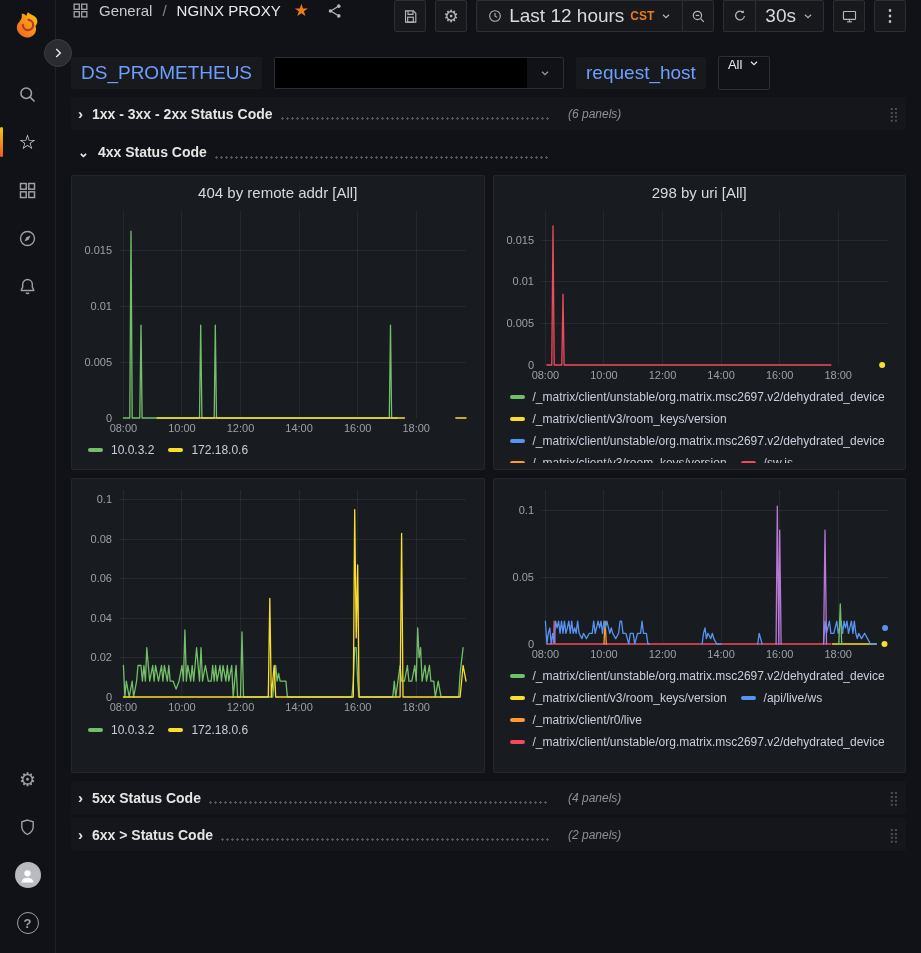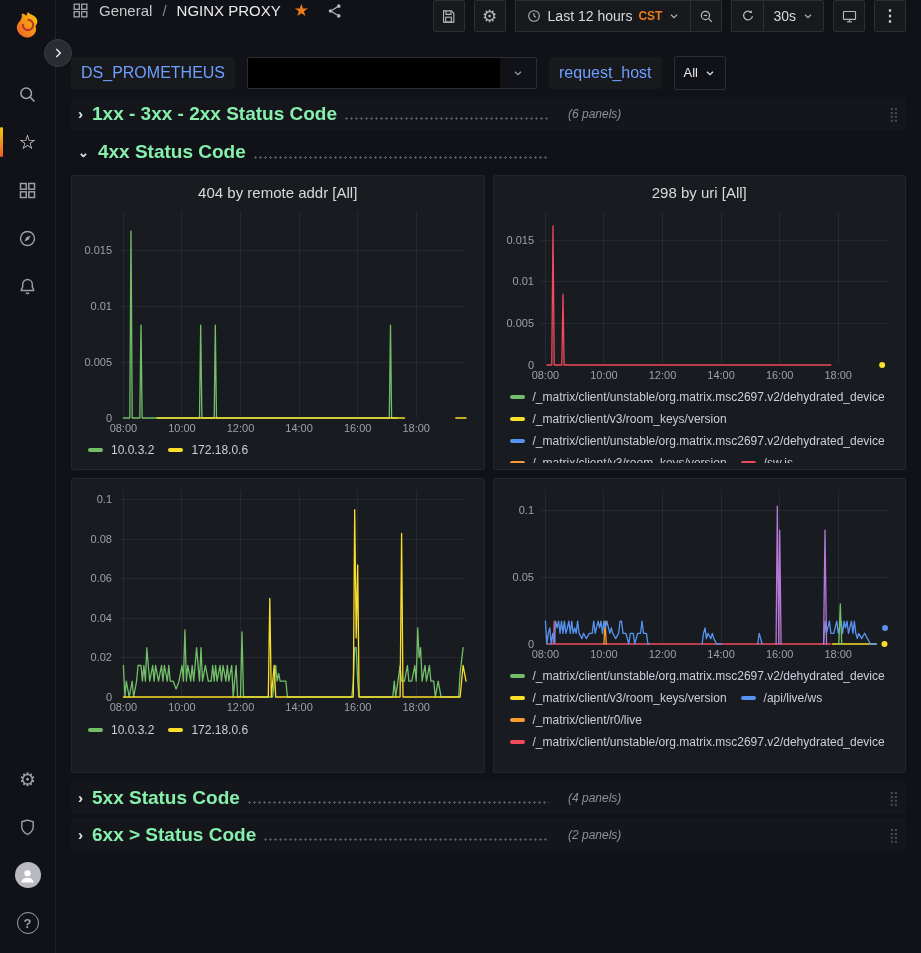--- a/index.html
+++ b/index.html
@@ -27,40 +27,40 @@
   .crumb-sep{font-size:15px;color:#85878d;margin:0 1px}
   .crumb-title{font-size:15px;color:#e9eaee;cursor:pointer}
   .star-glyph{color:#eb7b18;font-size:17px;cursor:pointer;margin-left:4px}
   .share-ic{color:#b4b7bd;margin-left:8px;cursor:pointer}
   .tb-actions{margin-left:auto;display:flex;align-items:center;gap:9px}
   .tb-btn{height:32px;min-width:32px;border:1px solid #2c2e33;background:#17191d;border-radius:2px;display:flex;align-items:center;justify-content:center;color:#b4b7bd;padding:0 6px;box-sizing:border-box;cursor:pointer;gap:6px}
   .tb-group{display:flex;align-items:stretch}
   .tb-group .tb-btn{border-radius:0}
   .tb-group .tb-btn:first-child{border-radius:2px 0 0 2px;border-right:none}
   .tb-group .tb-btn:last-child{border-radius:0 2px 2px 0}
-  .tp-text{font-size:14px;color:#d8d9da;white-space:nowrap}
+  .tp-text{font-size:19px;color:#d8d9da;white-space:nowrap}
   .tp-tz{font-size:12px;font-weight:700;color:#eb7b18}
   .kebab-glyph{font-size:16px;font-weight:700;color:#c7c9ce;line-height:1}
   
   .submenu{height:41px;display:flex;align-items:center;gap:12px;padding:0 15px}
-  .chip{height:32px;display:flex;align-items:center;padding:0 10px;background:#17191d;border-radius:2px;color:#6e9fff;font-size:16px;font-weight:500;cursor:pointer;white-space:nowrap}
+  .chip{height:32px;display:flex;align-items:center;padding:0 10px;background:#17191d;border-radius:2px;color:#6e9fff;font-size:19px;font-weight:500;cursor:pointer;white-space:nowrap}
   .val-select{height:32px;width:290px;border:1px solid #2c2e33;border-radius:2px;display:flex;align-items:center;box-sizing:border-box;background:#111217;cursor:pointer}
   .redacted{width:252px;height:30px;background:#000}
   .val-chev{flex:1;display:flex;justify-content:center;color:#9da0a8}
-  .all-select{height:32px;border:1px solid #2c2e33;border-radius:2px;padding:0 9px;color:#e9eaee;font-size:13px;font-weight:500;display:flex;gap:6px;align-items:center;cursor:pointer}
+  .all-select{height:32px;border:1px solid #2c2e33;border-radius:2px;padding:0 9px;color:#e9eaee;font-size:13px;font-weight:500;display:flex;gap:6px;align-items:flex-start;cursor:pointer}
   
   .dash{padding:4px 15px 0}
   .row-head{height:33px;display:flex;align-items:center;padding:0 7px;border-radius:2px;cursor:pointer;box-sizing:border-box}
   .row-head.collapsed{background:#15161b}
   .row-head.r1{margin-bottom:7px}
   .row-head.r4{margin-bottom:8px;height:30px}
   .row-head.r5{margin-bottom:4px}
   .row-left{display:flex;align-items:center;width:478px}
   .chev{color:#e3e4e8;font-size:15px;margin-right:9px;font-weight:700;line-height:1}
-  .row-title{font-size:19px;font-weight:700;color:#86efac;white-space:nowrap}
+  .row-title{font-size:14px;font-weight:700;color:#e5e5e5;white-space:nowrap}
   .leader{flex:1;height:3px;margin:0 7px;background-image:radial-gradient(circle,#54555b 1px,transparent 1.3px);background-size:5px 3px;background-repeat:repeat-x;background-position:0 100%;align-self:center;transform:translateY(5px)}
   .panel-count{font-size:12px;font-style:italic;color:#8e9097;margin-left:12px;white-space:nowrap}
   .drag{margin-left:auto;color:#4a4b52;font-size:14px;line-height:1;cursor:grab}
   
   .grid{display:grid;grid-template-columns:1fr 1fr;gap:8px;margin:0 0 8px}
   .panel{background:#181b1f;border:1px solid #24262c;border-radius:2px;height:295px;box-sizing:border-box;padding:5px 10px 6px;overflow:hidden;display:flex;flex-direction:column}
   .panel-title{text-align:center;font-size:15px;font-weight:500;color:#d8d9da;height:24px;line-height:24px;cursor:pointer;white-space:nowrap}
   .chart{width:100%}
   .chart.tall{height:232px}
   .chart.short{height:178px}

